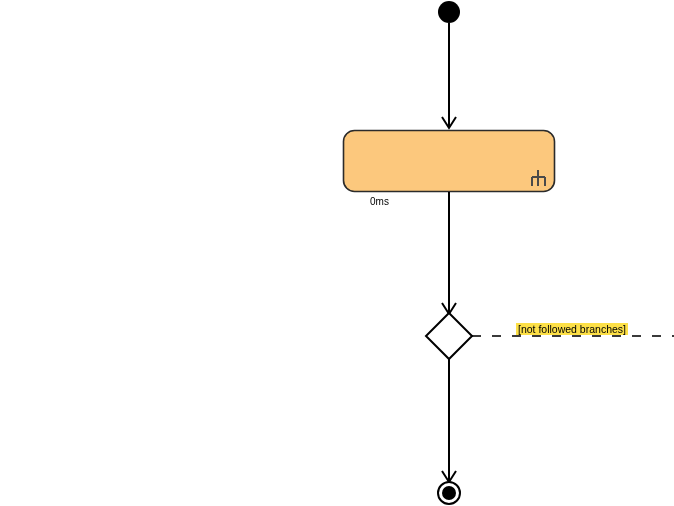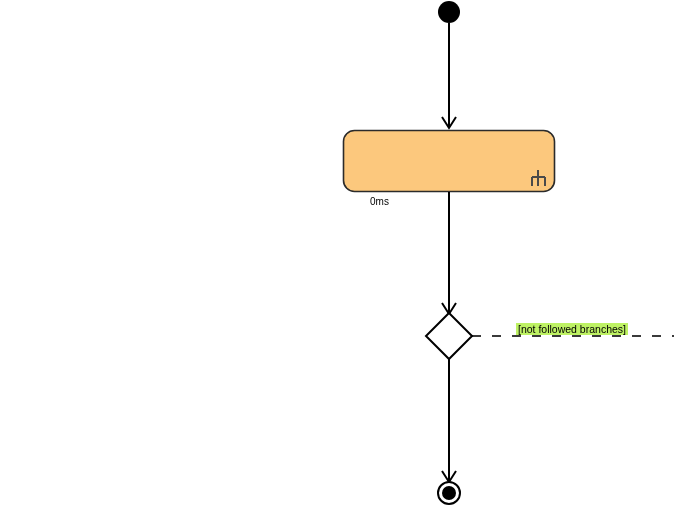--- a/index.html
+++ b/index.html
@@ -45,21 +45,21 @@
     top: 178px;
     font-size: 10px;
     color: #000000;
     margin-top: 18px;
   }
   #branch-guard-label {
     left: 516px;
     top: 323px;
     font-size: 10.5px;
     color: #000000;
-    background: #bef264;
+    background: #fde047;
     padding: 0 2px;
   }
   #catch-label {
     left: 358px;
     top: 413px;
     font-size: 10.5px;
     color: #F5A623;
   }
 </style>
 </head>

